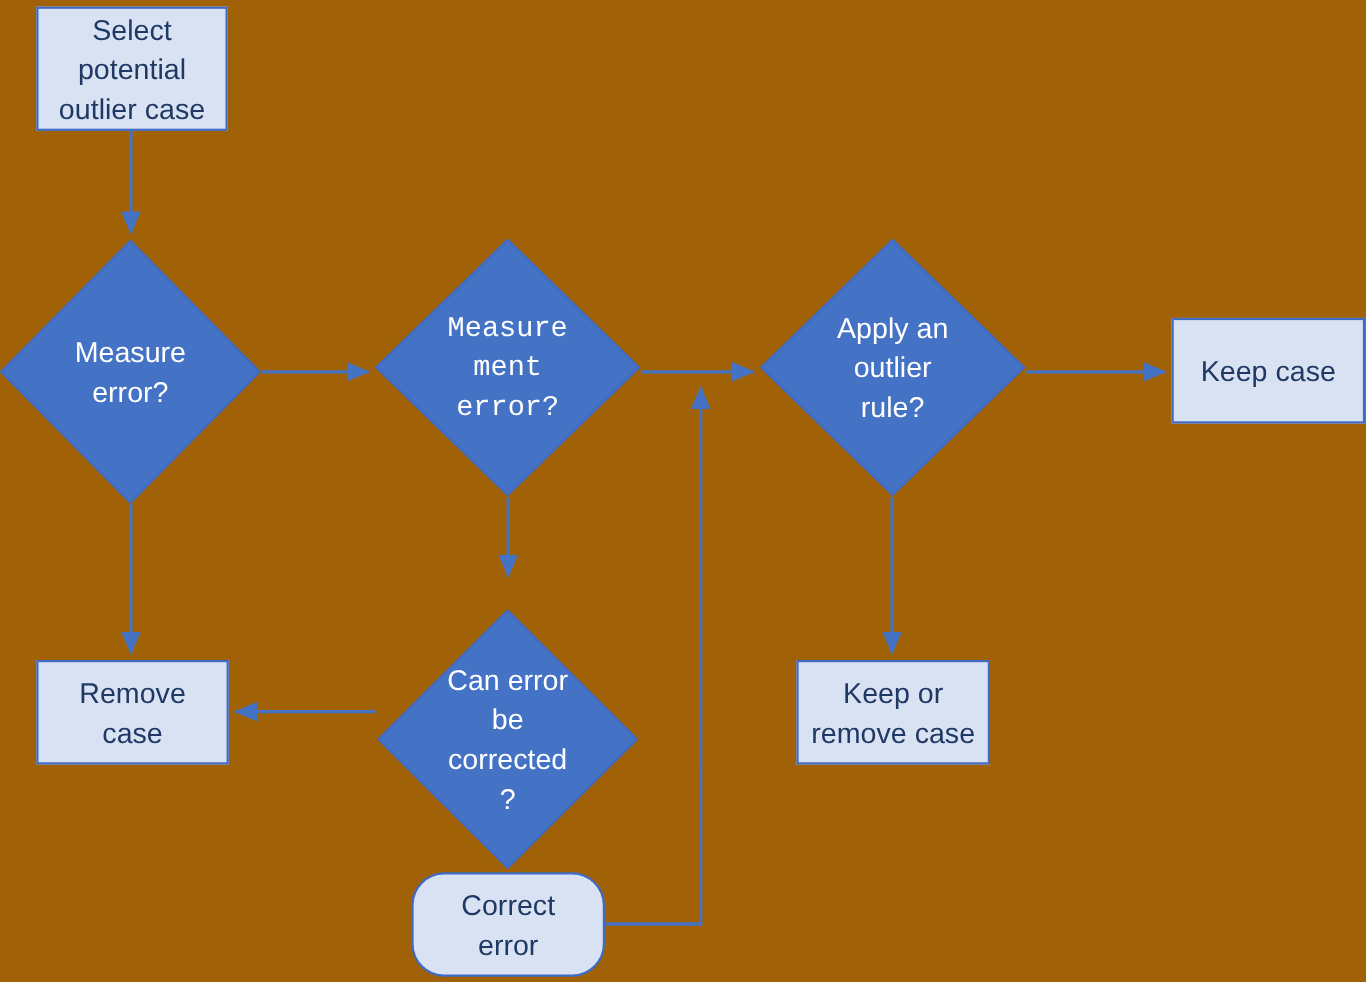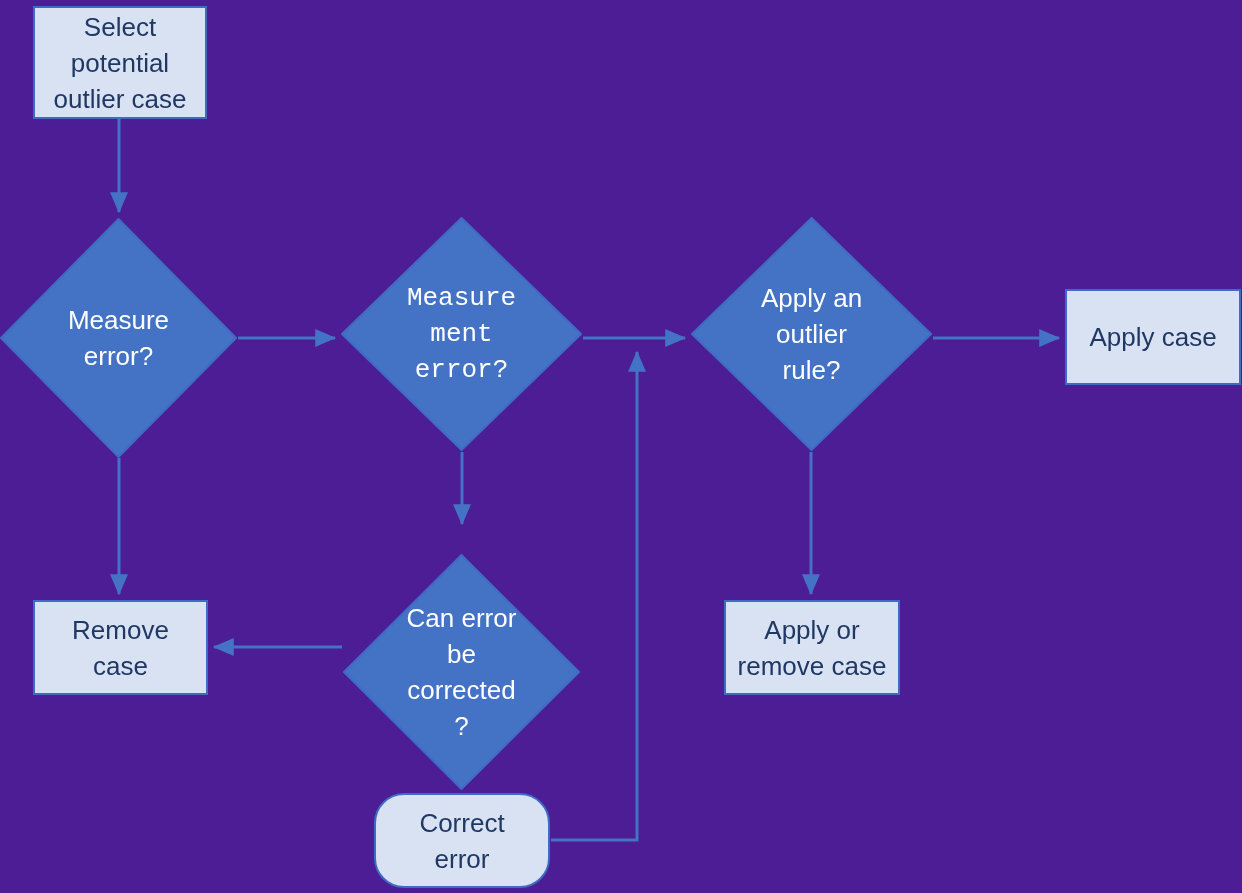--- a/index.html
+++ b/index.html
@@ -4,21 +4,21 @@
 <style>
   html, body {
     margin: 0;
     padding: 0;
     background: #000000;
   }
   #canvas {
     position: relative;
     width: 1242px;
     height: 893px;
-    background: #4c1d95;
+    background: #a16207;
     overflow: hidden;
     font-family: "Liberation Sans", sans-serif;
   }
   svg.edges {
     position: absolute;
     left: 0;
     top: 0;
     width: 1242px;
     height: 893px;
     pointer-events: none;
@@ -108,37 +108,37 @@
       </div>
       <div class="node node-diamond" style="left: 691px; top: 217px; width: 241px; height: 234px;">
         <svg class="diamond-shape" viewBox="0 0 241 234" preserveAspectRatio="none">
           <polygon points="120.5,1 240,117 120.5,233 1,117" fill="#4472C4" stroke="#3F6BC4" stroke-width="2"></polygon>
         </svg>
         <div class="label">Apply an
 outlier
 rule?</div>
       </div>
       <div class="node node-box" style="left: 1065px; top: 289px; width: 176px; height: 96px;">
-        <div class="label">Apply  case</div>
+        <div class="label">Keep  case</div>
       </div>
       <div class="node node-box" style="left: 33px; top: 600px; width: 175px; height: 95px; text-align: center;">
         <div class="label">Remove
 case</div>
       </div>
       <div class="node node-diamond" style="left: 343px; top: 554px; width: 237px; height: 236px;">
         <svg class="diamond-shape" viewBox="0 0 237 236" preserveAspectRatio="none">
           <polygon points="118.5,1 236,118 118.5,235 1,118" fill="#4472C4" stroke="#3F6BC4" stroke-width="2"></polygon>
         </svg>
         <div class="label">Can error
 be
 corrected
 ?</div>
       </div>
       <div class="node node-box" style="left: 724px; top: 600px; width: 176px; height: 95px;">
-        <div class="label">Apply or
+        <div class="label">Keep or
 remove case</div>
       </div>
       <div class="node node-box" style="left: 374px; top: 793px; width: 176px; height: 95px; border-radius: 30px;">
         <div class="label">Correct
 error</div>
       </div>
     </div>
 
 </div>
 

